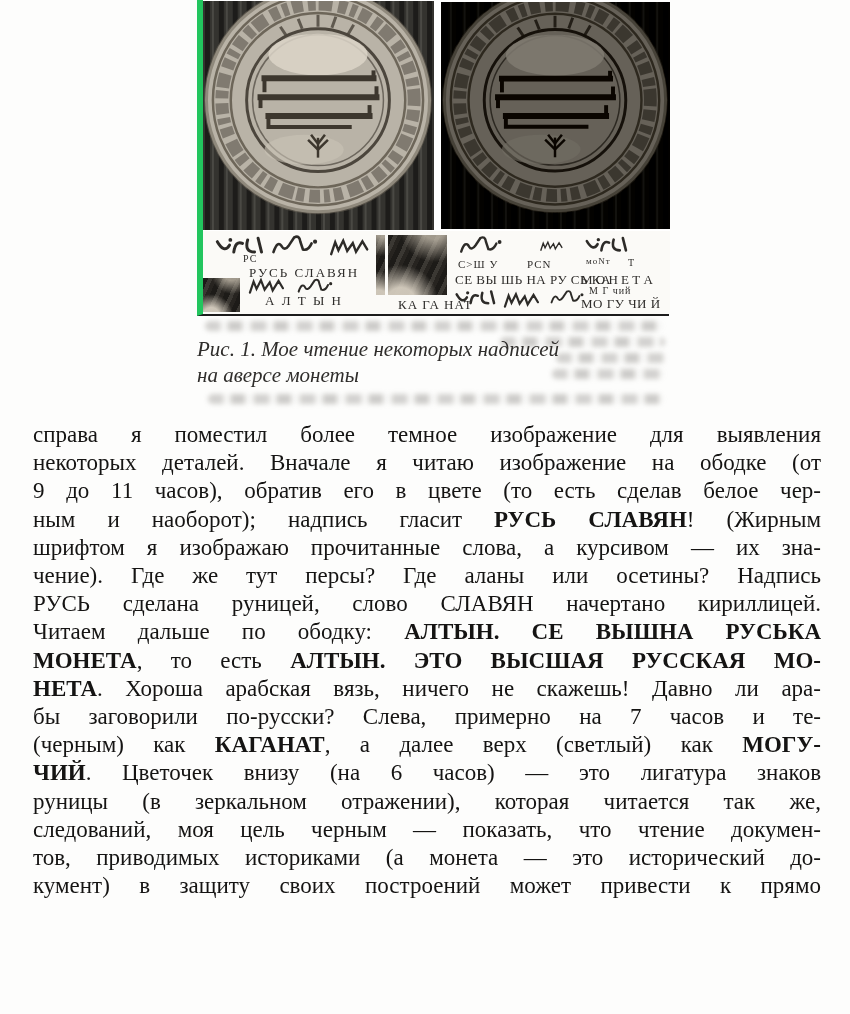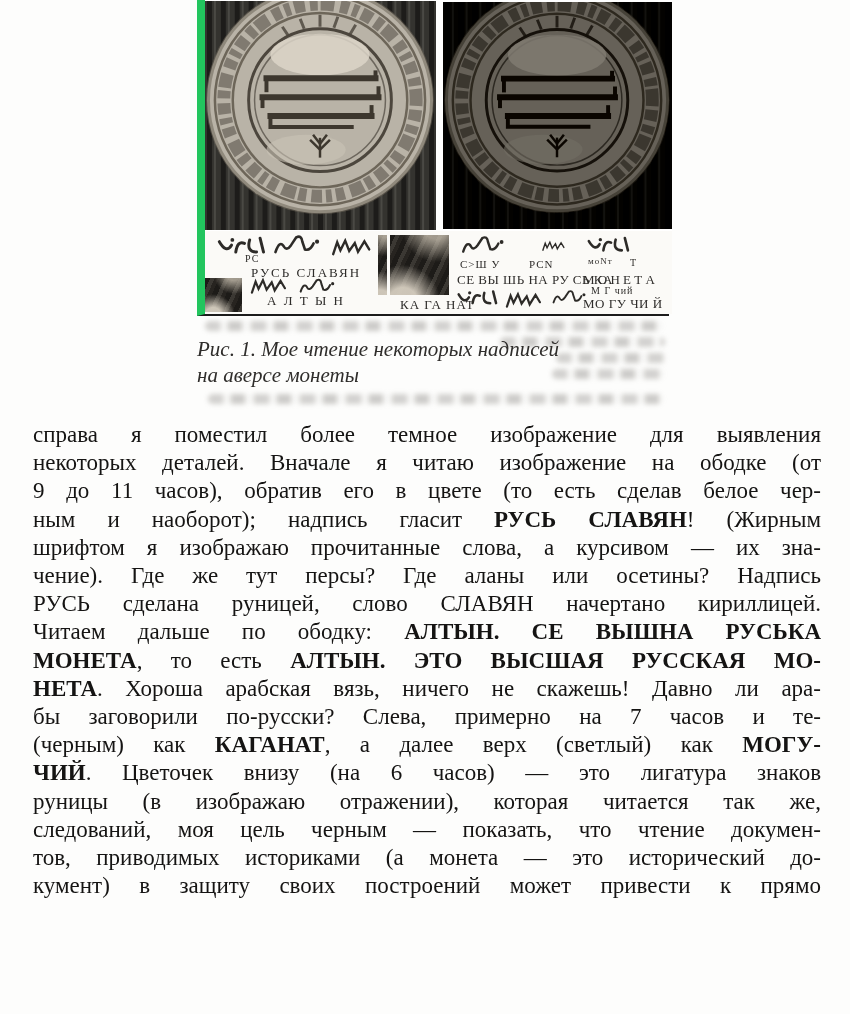--- a/index.html
+++ b/index.html
@@ -2,21 +2,21 @@
 <html><head>
 <meta charset="utf-8">
 <style>
   html,body{margin:0;padding:0;}
   body{width:850px;height:1014px;background:#fdfdfc;position:relative;overflow:hidden;
        font-family:"Liberation Serif", serif;}
   .page{position:absolute;inset:0;}
 
   
   .figure{position:absolute;left:197px;top:0;width:472px;height:316px;
-          border-left:8px solid #22c55e;border-right:3px solid #1c1c1c;border-bottom:2px solid #1c1c1c;
+          border-left:6px solid #22c55e;border-right:3px solid #1c1c1c;border-bottom:2px solid #1c1c1c;
           box-sizing:border-box;background:#fff;}
   .photos{position:absolute;left:0;top:0;width:467px;height:231px;display:flex;background:#fff;}
   .photo{height:231px;overflow:hidden;}
   .photo svg{display:block;}
   .photo-left{width:231px;}
   .photo-right{width:229px;margin-left:7px;}
   .photo-right svg{filter:brightness(.58) contrast(1.28);}
 
   
   .strip{position:absolute;left:0;top:231px;width:467px;height:83px;background:#fbfaf7;}
@@ -199,19 +199,19 @@
       <div class="bline"><span>ным и наоборот); надпись гласит </span><span class="b">РУСЬ СЛАВЯН</span><span>! (Жирным</span></div>
       <div class="bline"><span>шрифтом я изображаю прочитанные слова, а курсивом — их зна-</span></div>
       <div class="bline"><span>чение). Где же тут персы? Где аланы или осетины? Надпись</span></div>
       <div class="bline"><span>РУСЬ сделана руницей, слово СЛАВЯН начертано кириллицей.</span></div>
       <div class="bline"><span>Читаем дальше по ободку: </span><span class="b">АЛТЫН. СЕ ВЫШНА РУСЬКА</span></div>
       <div class="bline"><span class="b">МОНЕТА</span><span>, то есть </span><span class="b">АЛТЫН. ЭТО ВЫСШАЯ РУССКАЯ МО-</span></div>
       <div class="bline"><span class="b">НЕТА</span><span>. Хороша арабская вязь, ничего не скажешь! Давно ли ара-</span></div>
       <div class="bline"><span>бы заговорили по-русски? Слева, примерно на 7 часов и те-</span></div>
       <div class="bline"><span>(черным) как </span><span class="b">КАГАНАТ</span><span>, а далее верх (светлый) как </span><span class="b">МОГУ-</span></div>
       <div class="bline"><span class="b">ЧИЙ</span><span>. Цветочек внизу (на 6 часов) — это лигатура знаков</span></div>
-      <div class="bline"><span>руницы (в изображаю отражении), которая читается так же,</span></div>
+      <div class="bline"><span>руницы (в зеркальном отражении), которая читается так же,</span></div>
       <div class="bline"><span>следований, моя цель черным — показать, что чтение докумен-</span></div>
       <div class="bline"><span>тов, приводимых историками (а монета — это исторический до-</span></div>
       <div class="bline"><span>кумент) в защиту своих построений может привести к прямо</span></div>
     </div>
 
 </div>
 
 </body></html>

